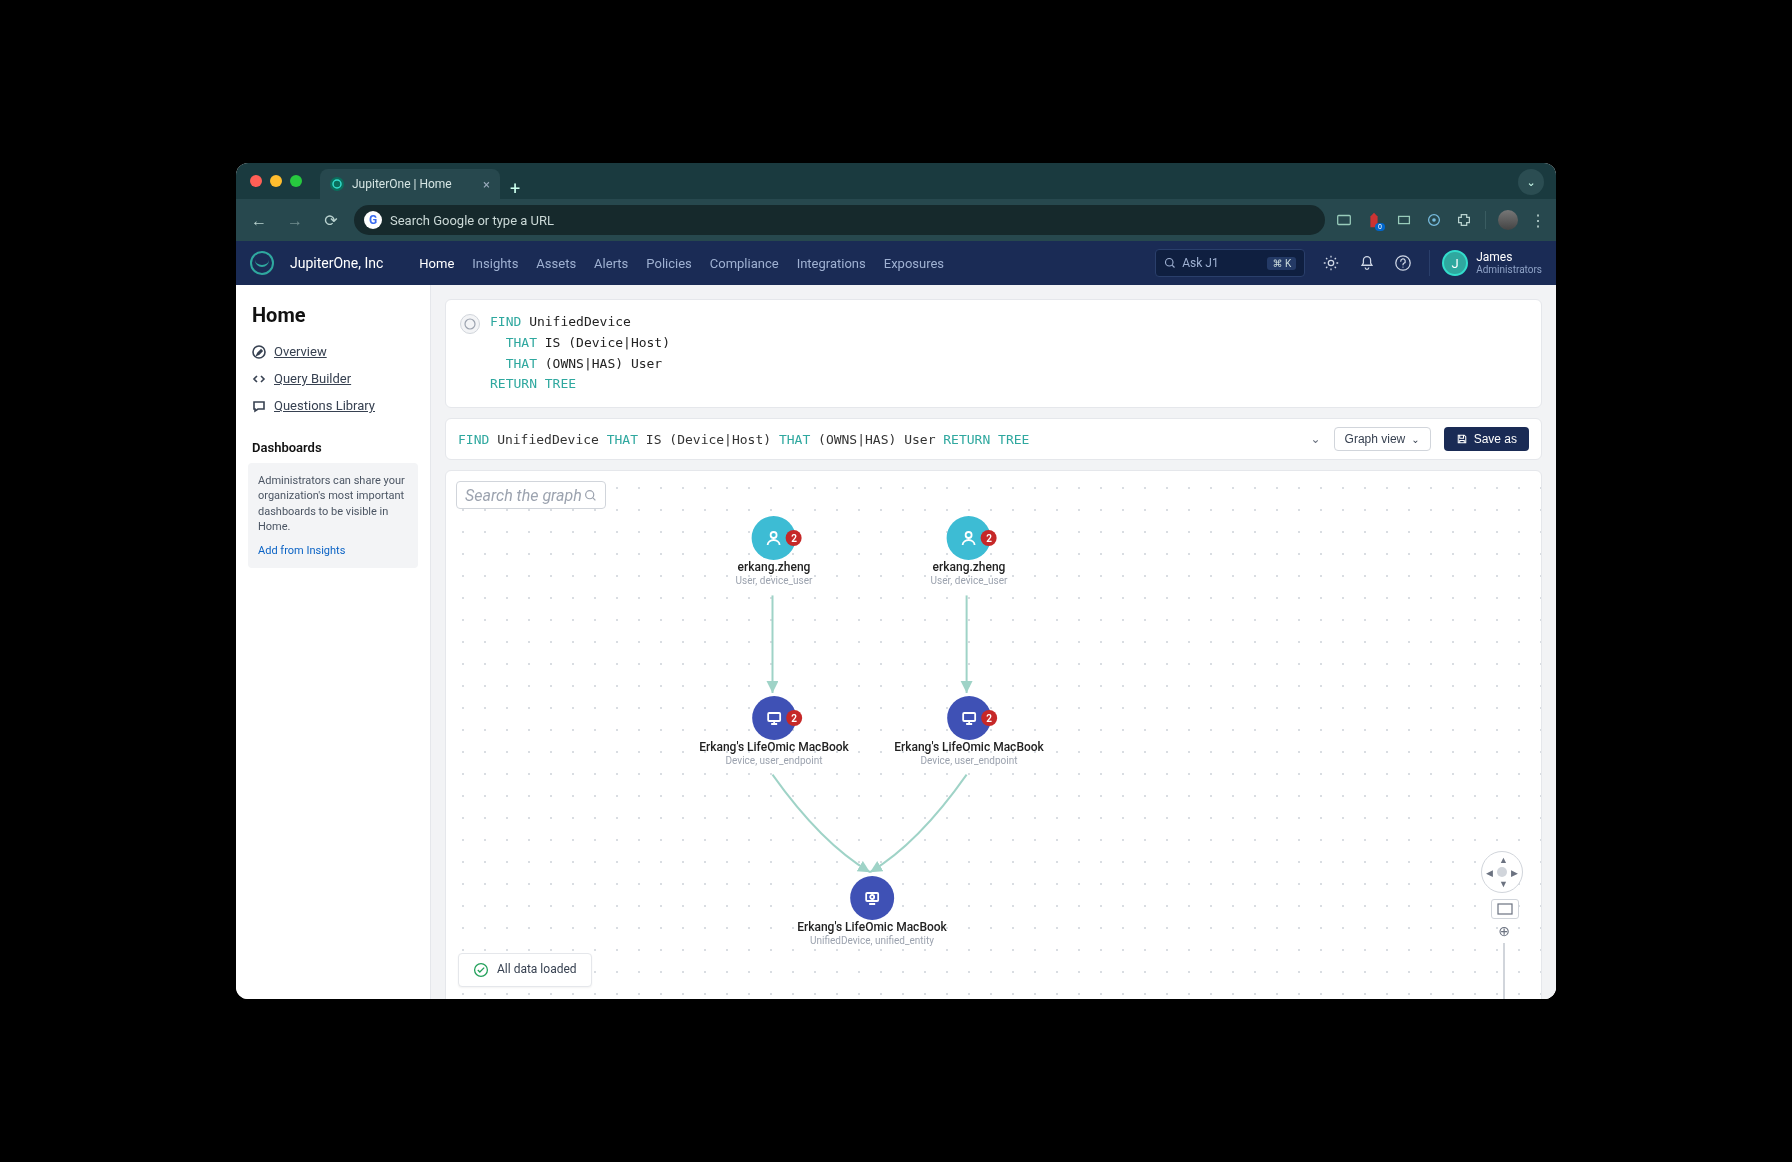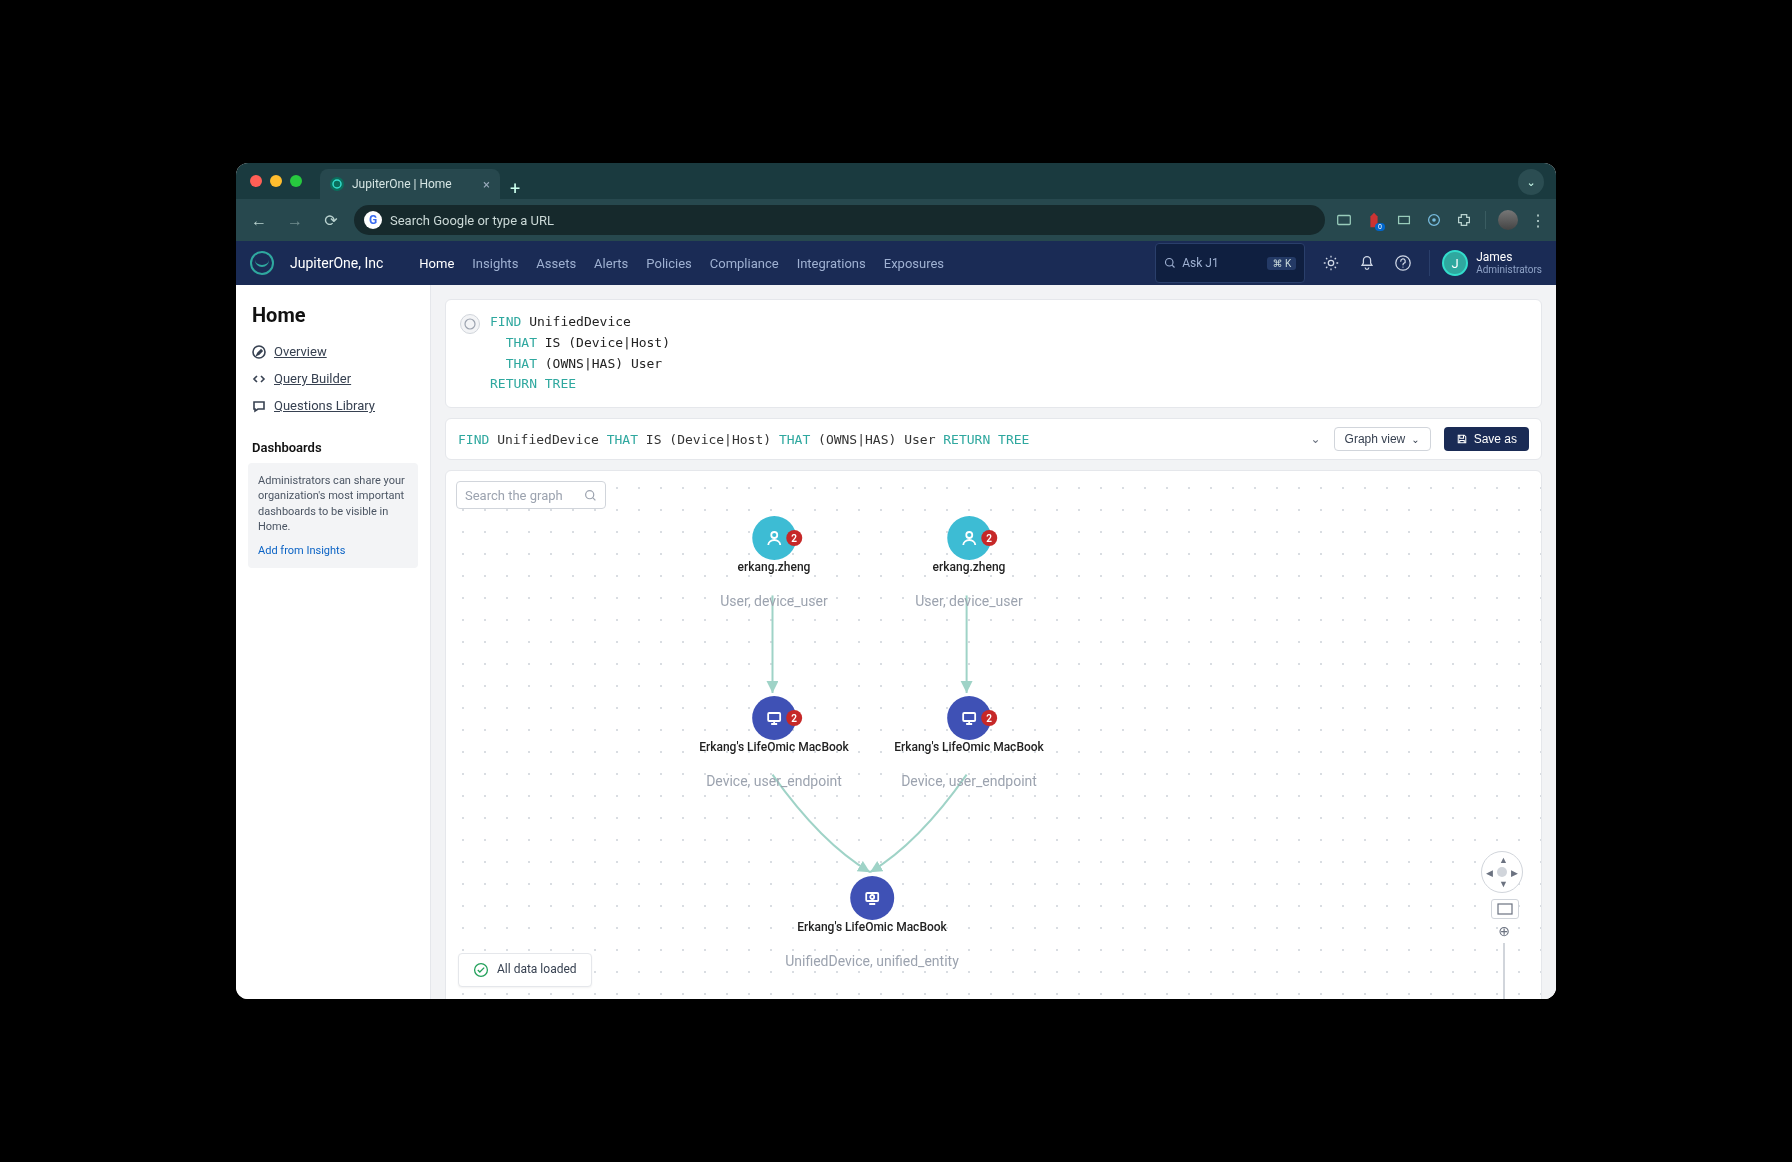--- a/index.html
+++ b/index.html
@@ -45,21 +45,21 @@
 
   
   .apphdr{background:#1a2b55;height:44px;display:flex;align-items:center;color:#cfd7e6;padding:0 14px;gap:16px;font-size:13px;}
   .logo{width:24px;height:24px;border-radius:50%;border:2px solid #2fa89f;display:flex;align-items:center;justify-content:center;}
   .logo-inner{width:14px;height:8px;border-bottom:2px solid #2fa89f;border-radius:0 0 8px 8px;}
   .org{color:#fff;font-size:14px;}
   .navitems{display:flex;gap:18px;margin-left:20px;}
   .navitems .ni{color:#9fb1d2;cursor:pointer;}
   .navitems .ni.active{color:#fff;}
   .spacer{flex:1;}
-  .ask{background:#0f1f40;border:1px solid #2a3f6b;border-radius:4px;height:40px;display:flex;align-items:center;padding:0 8px;gap:6px;color:#9fb1d2;font-size:12px;min-width:150px;}
+  .ask{background:#0f1f40;border:1px solid #2a3f6b;border-radius:4px;height:28px;display:flex;align-items:center;padding:0 8px;gap:6px;color:#9fb1d2;font-size:12px;min-width:150px;}
   .ask svg{width:12px;height:12px;fill:#9fb1d2;}
   .kbd{margin-left:auto;background:#243a66;border-radius:3px;padding:1px 5px;font-size:10px;color:#cdd;}
   .hico{width:20px;height:20px;color:#cfd7e6;display:flex;align-items:center;justify-content:center;}
   .userblk{display:flex;align-items:center;gap:8px;border-left:1px solid #2a3f6b;padding-left:12px;}
   .uavatar{width:26px;height:26px;border-radius:50%;background:#2fa89f;color:#fff;display:flex;align-items:center;justify-content:center;font-size:13px;border:2px solid #3dc;}
   .uname{font-size:12px;color:#fff;line-height:1.1;}
   .urole{font-size:10px;color:#8fa3c7;}
 
   
   .body{flex:1;display:flex;background:#fff;overflow:hidden;}
@@ -80,32 +80,32 @@
   .kw{color:#2fa89f;}
 
   .result-bar{margin-top:10px;padding:8px 12px;display:flex;align-items:center;gap:13px;}
   .result-query{flex:1;font-family:ui-monospace,Menlo,monospace;font-size:13px;color:#333;}
   .pill-btn{border:1px solid #d1d5db;background:#fff;border-radius:4px;padding:4px 10px;font-size:12px;color:#374151;display:flex;align-items:center;gap:6px;}
   .save-btn{background:#1a2b55;color:#fff;border:none;border-radius:4px;padding:5px 12px;font-size:12px;display:flex;align-items:center;gap:6px;}
   .chev{color:#6b7280;font-size:12px;}
 
   .graph-card{margin-top:10px;height:540px;position:relative;overflow:hidden;}
   .graph-bg{position:absolute;inset:0;background-image:radial-gradient(#d9dde2 1px, transparent 1px);background-size:22px 22px;background-position:6px 6px;}
-  .search-graph{position:absolute;top:10px;left:10px;width:150px;height:28px;border:1px solid #d1d5db;border-radius:4px;background:#fff;display:flex;align-items:center;padding:0 8px;font-size:13px;color:#9ca3af;}
+  .search-graph{position:absolute;top:10px;left:10px;width:150px;height:28px;border:1px solid #d1d5db;border-radius:4px;background:#fff;display:flex;align-items:center;padding:0 8px;font-size:16px;color:#9ca3af;font-style:italic;}
   .search-graph svg{margin-left:auto;width:13px;height:13px;stroke:#9ca3af;}
 
   .node{position:absolute;transform:translate(-50%,0);text-align:center;}
   .circle{width:44px;height:44px;border-radius:50%;margin:0 auto;display:flex;align-items:center;justify-content:center;position:relative;}
   .circle.user{background:#3dbcd4;}
   .circle.dev{background:#3f51b5;}
   .circle.unified{background:#3f51b5;}
   .circle svg{width:20px;height:20px;stroke:#fff;fill:none;stroke-width:1.8;}
   .badge{position:absolute;right:-6px;top:50%;transform:translateY(-50%);width:16px;height:16px;background:#c62828;border-radius:50%;color:#fff;font-size:10px;display:flex;align-items:center;justify-content:center;font-weight:600;}
   .nlabel{font-size:12px;color:#222;margin-top:0;font-weight:500;}
-  .nsub{font-size:14px;color:#9ca3af;margin-top:19px;}
+  .nsub{font-size:10px;color:#9ca3af;margin-top:1px;}
 
   .edges{position:absolute;inset:0;pointer-events:none;}
 
   .status-pill{position:absolute;left:12px;bottom:22px;background:#fff;border:1px solid #e5e7eb;border-radius:4px;padding:8px 14px;font-size:12px;color:#374151;display:flex;gap:8px;box-shadow:0 1px 2px rgba(0,0,0,.05);}
   .status-pill svg{width:16px;height:16px;stroke:#22a05a;}
 
   .pan-ctrl{position:absolute;right:18px;top:380px;width:42px;height:42px;border-radius:50%;background:#fff;border:1px solid #d1d5db;display:flex;align-items:center;justify-content:center;}
   .pan-ctrl::before{content:"";width:10px;height:10px;border-radius:50%;background:#d1d5db;}
   .pan-arrow{position:absolute;font-size:9px;color:#6b7280;}
   .fit-btn{position:absolute;right:22px;top:428px;width:28px;height:20px;border:1px solid #d1d5db;border-radius:3px;background:#fff;display:flex;align-items:center;justify-content:center;}

